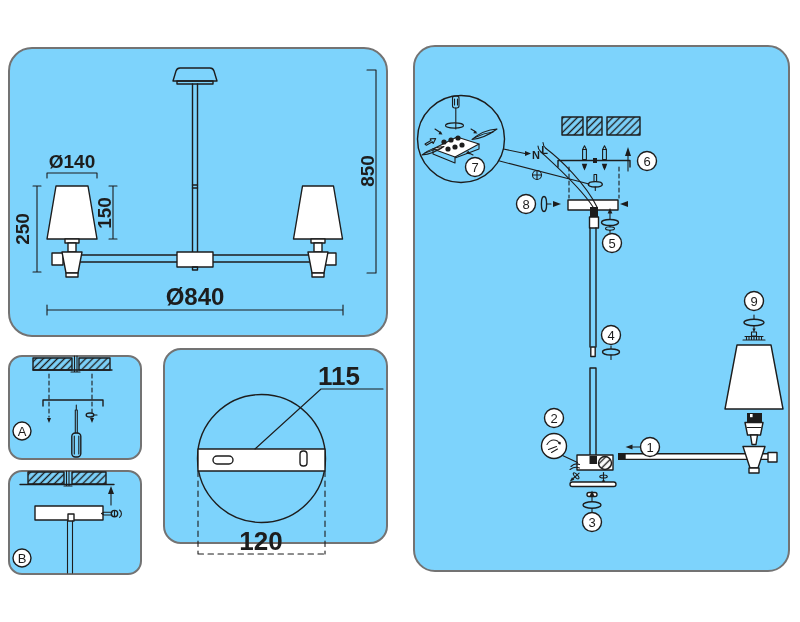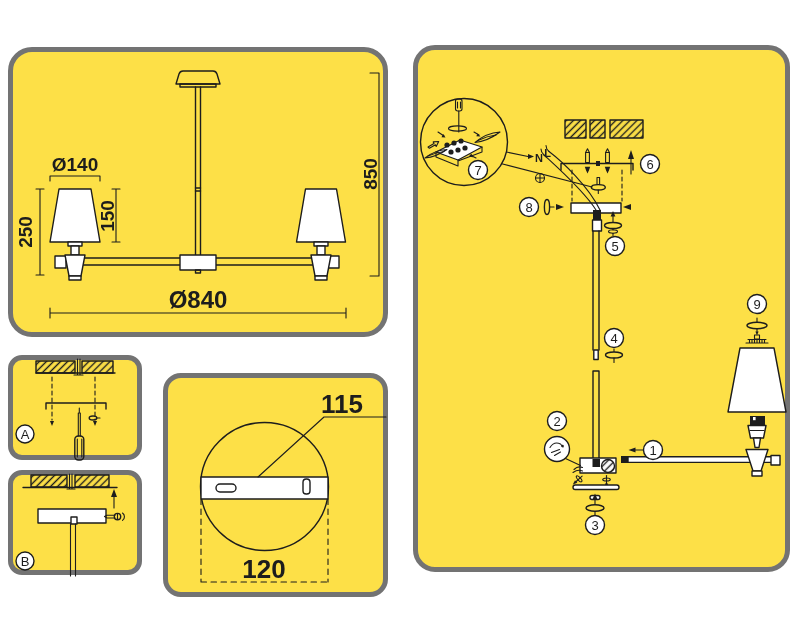--- a/index.html
+++ b/index.html
@@ -1,17 +1,17 @@
 <!DOCTYPE html>
 <html><head>
 <meta charset="utf-8">
 <style>
   html,body{margin:0;padding:0;background:#ffffff;}
   .page{position:relative;width:800px;height:622px;background:#ffffff;overflow:hidden;}
-  .panel{position:absolute;border:5px solid #737373;background:#fde047;box-sizing:border-box;text-align:right;}
+  .panel{position:absolute;border:2px solid #737373;background:#7dd3fc;box-sizing:border-box;text-align:right;}
   .panel svg{position:absolute;left:-2px;top:-2px;}
   #panel-overview{border-radius:24px;}
   #panel-assembly{border-radius:22px;}
   #panel-step-a,#panel-step-b{border-radius:14px;}
   #panel-bracket{border-radius:18px;}
   svg path,svg line,svg rect,svg circle,svg ellipse,svg polygon,svg polyline{
     stroke:#1d1d1d;stroke-width:1.4;fill:none;stroke-linejoin:round;stroke-linecap:round;}
   svg .f{fill:#1d1d1d;stroke:none;}
   svg .wf{fill:#ffffff;}
   svg .sf{fill:#ffffff;stroke:none;}
@@ -162,21 +162,21 @@
         <line class="thin" x1="103" y1="35" x2="103" y2="23"></line>
         <polygon class="f" points="100,24 106,24 103,16"></polygon>
       </g>
       <g>
         <circle class="wf" cx="14" cy="88" r="9"></circle>
         <text class="t num" x="14" y="92.5" text-anchor="middle">B</text>
       </g>
     </svg>
   </section>
 
-  <section class="panel" id="panel-bracket" style="left:163px;top:373px;width:225px;height:224px">
+  <section class="panel" id="panel-bracket" style="left:163px;top:348px;width:225px;height:196px">
     <svg width="225" height="212" viewBox="0 0 225 212">
       <g>
         <circle cx="98.5" cy="110.5" r="64"></circle>
       </g>
       <g>
         <rect class="wf" x="35" y="101" width="127" height="22"></rect>
         <rect x="50" y="108" width="20" height="8" rx="4"></rect>
         <rect x="137" y="103" width="7" height="15" rx="3.2"></rect>
       </g>
       <g>

